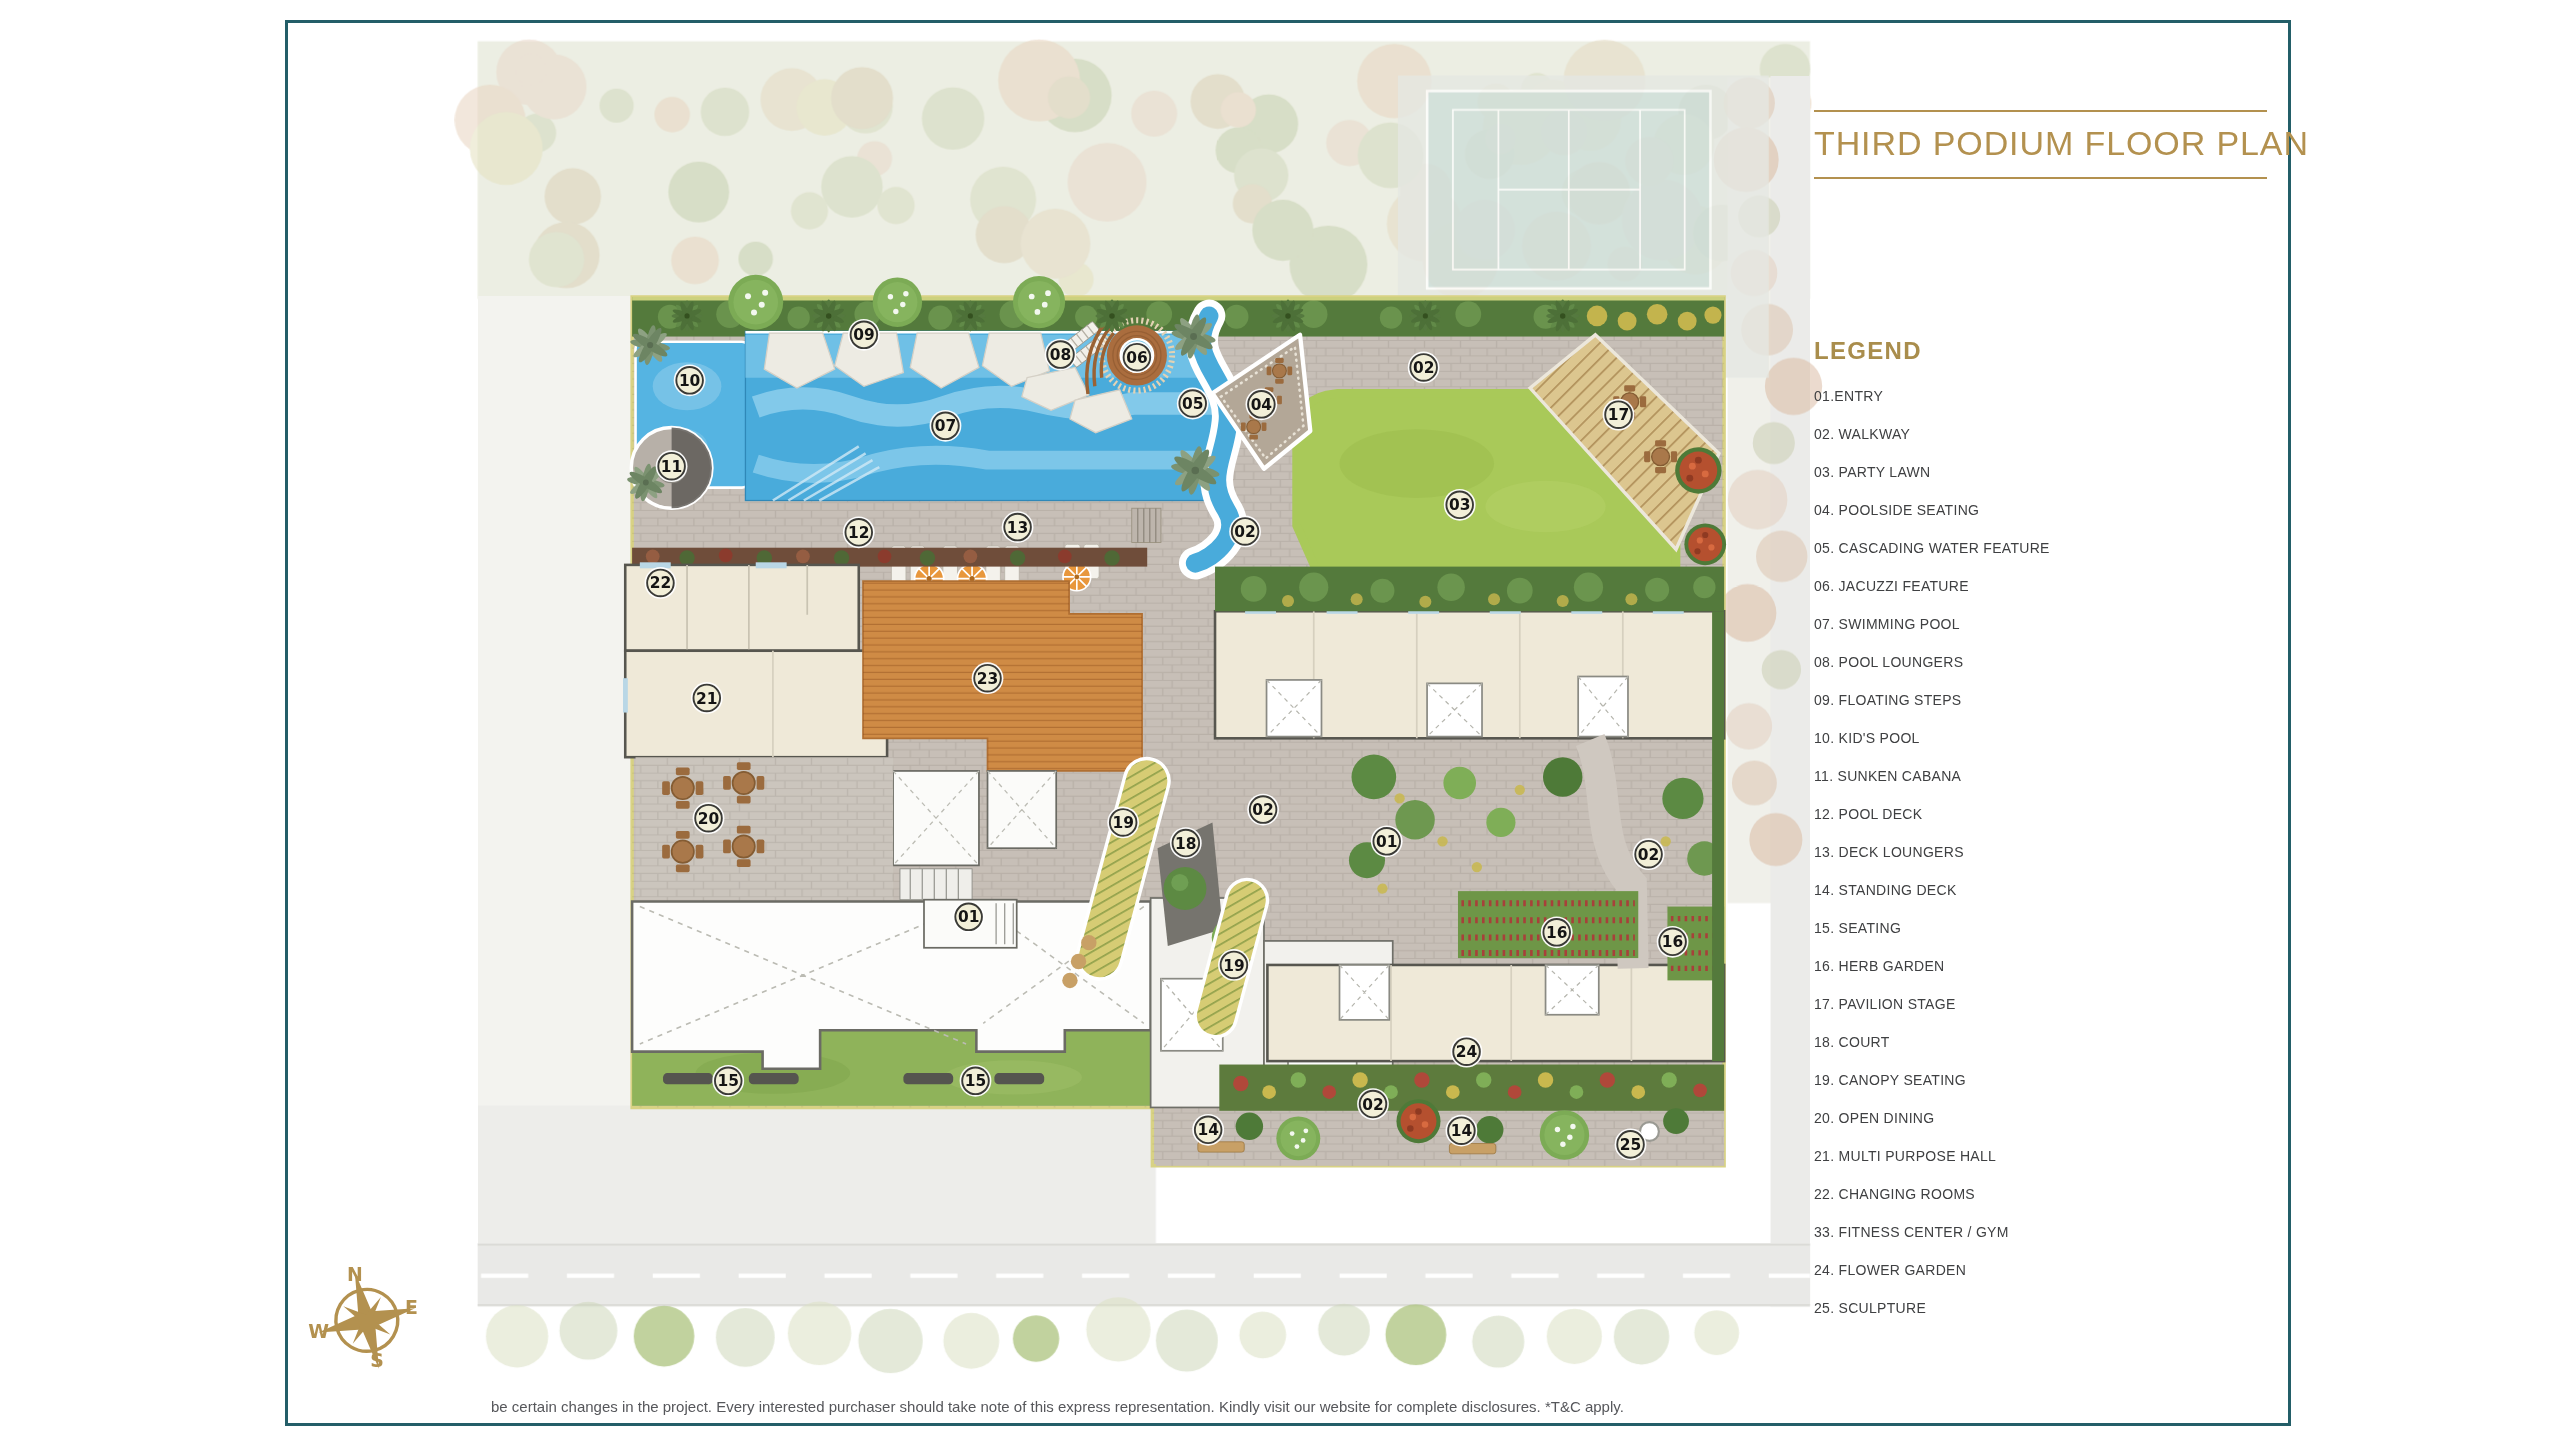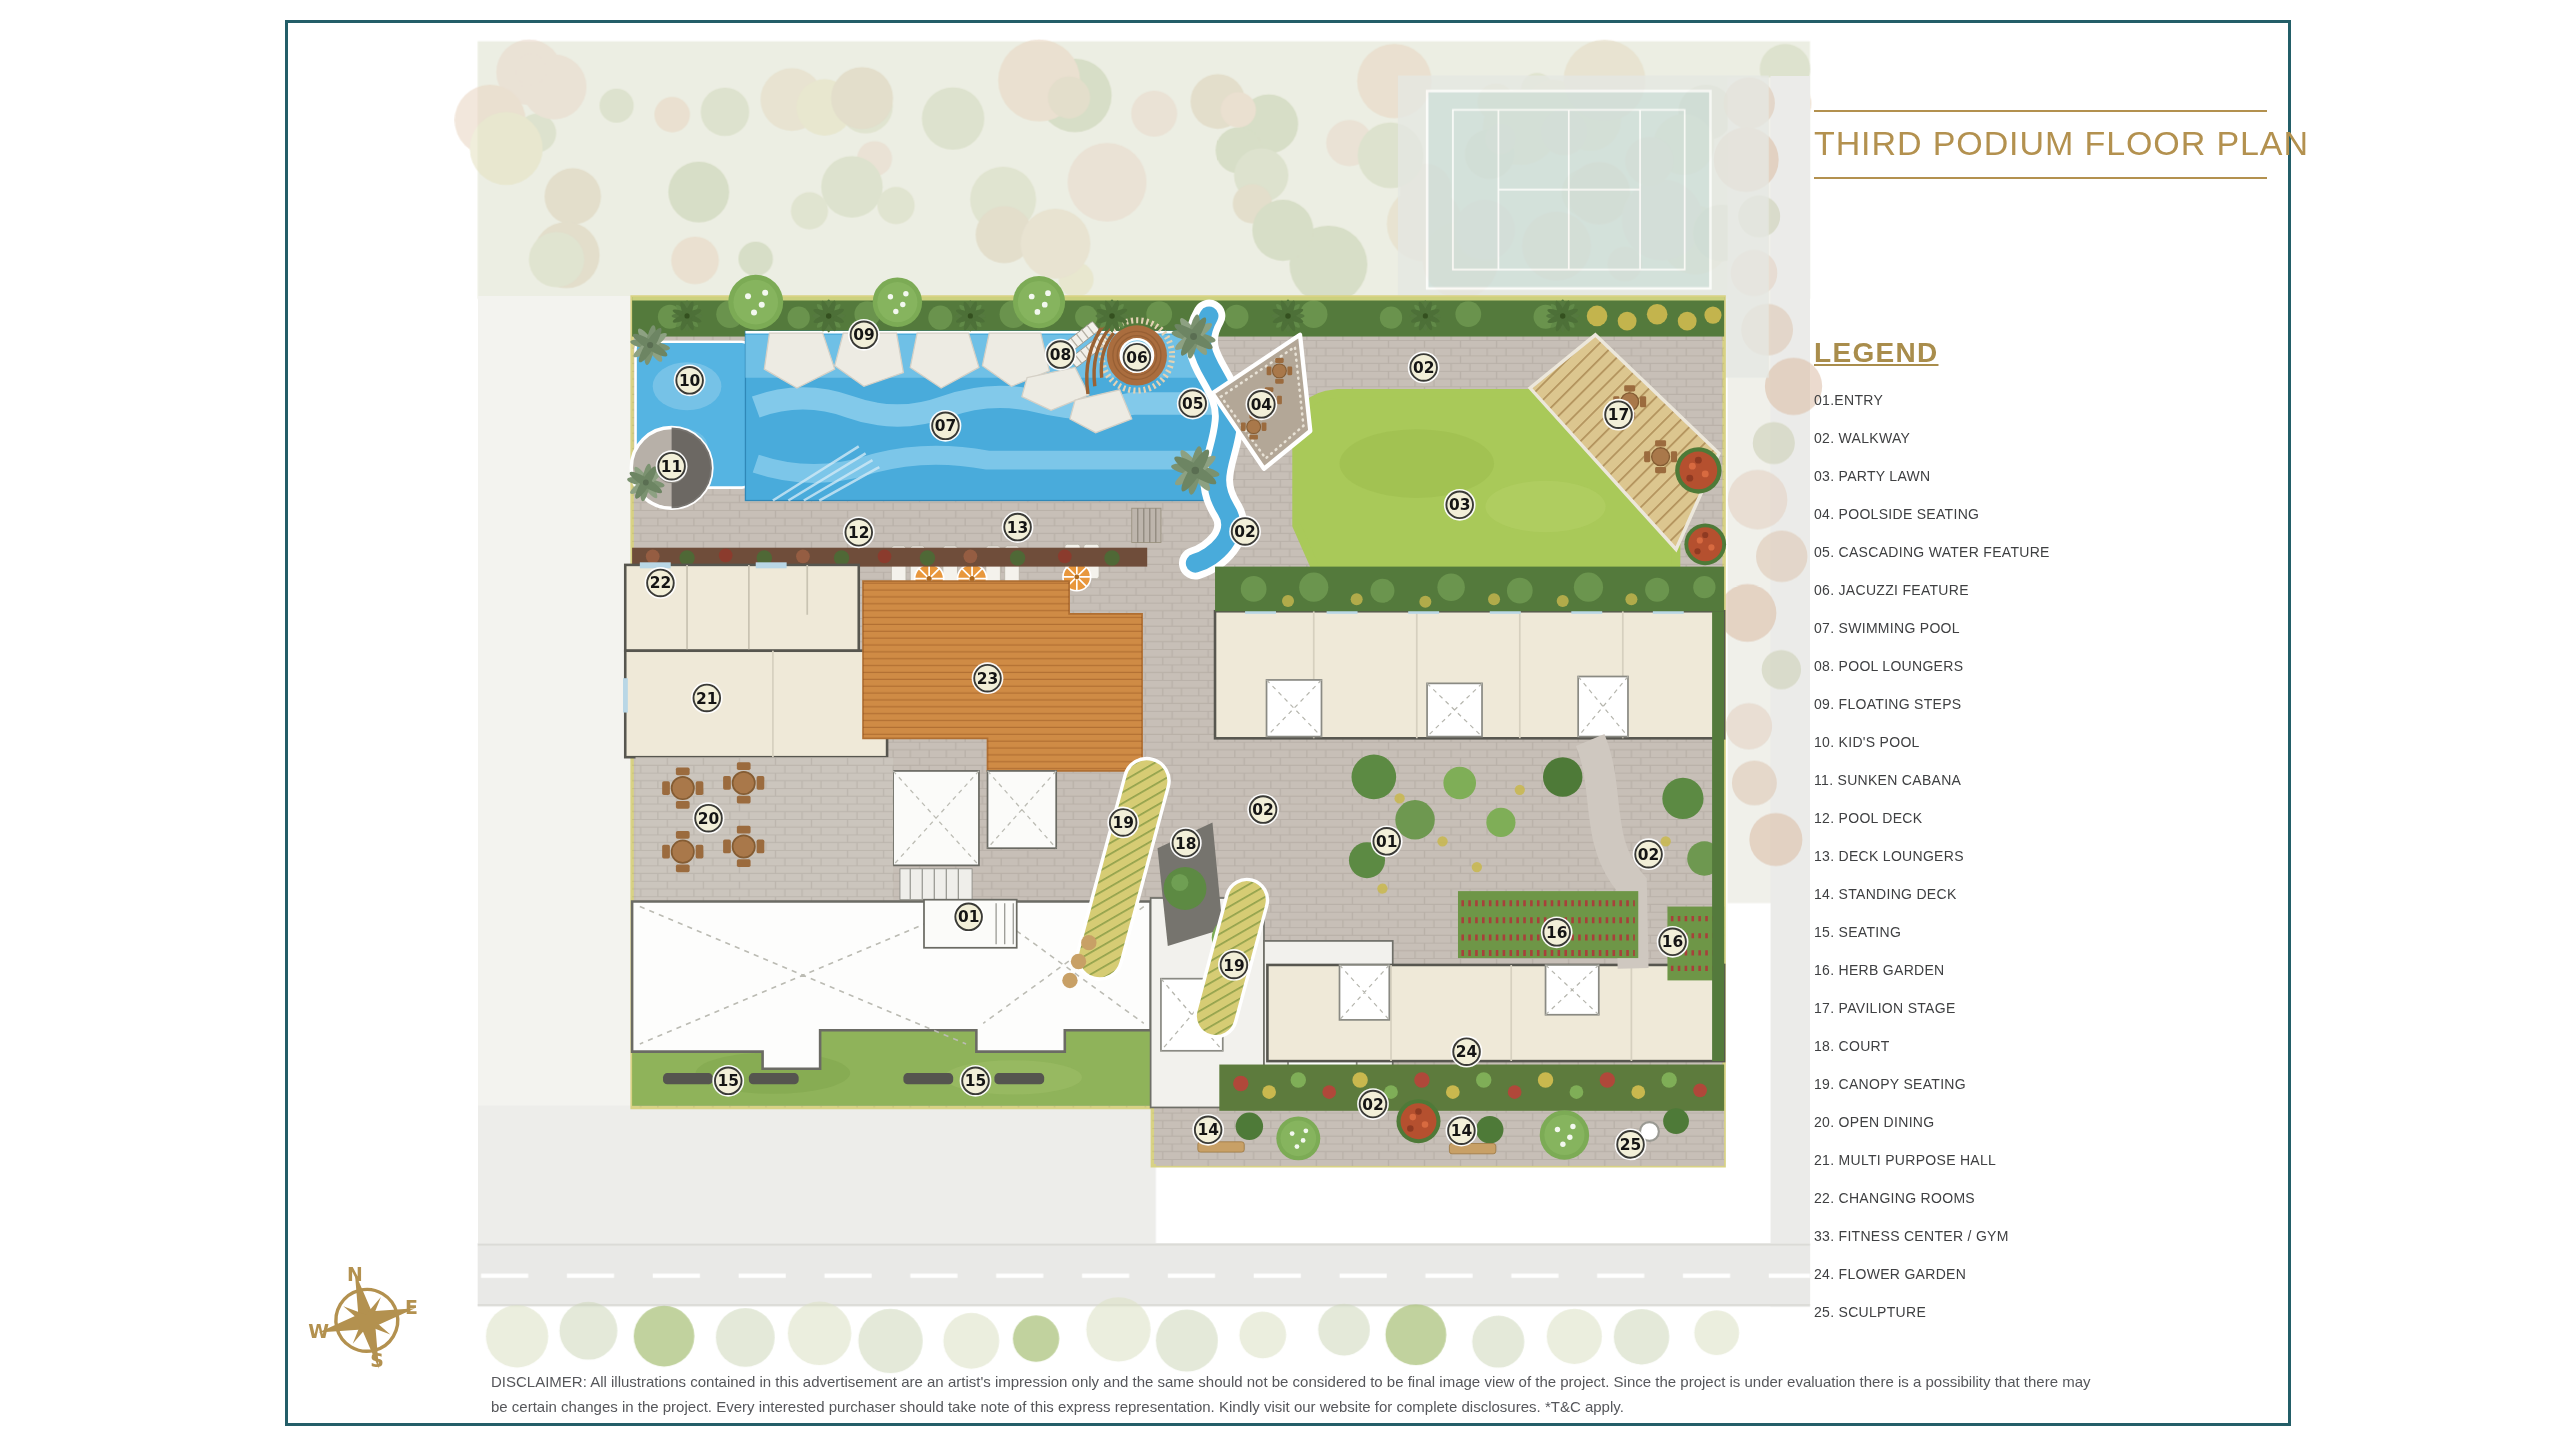--- a/index.html
+++ b/index.html
@@ -5,21 +5,21 @@
   html,body{margin:0;padding:0;background:#ffffff;}
   .page{position:relative;width:2576px;height:1450px;background:#ffffff;overflow:hidden;
         font-family:"Liberation Sans", sans-serif;}
   .frame{position:absolute;left:285px;top:20px;width:2006px;height:1406px;
          border:3.4px solid #235e68;box-sizing:border-box;}
   svg.plan{position:absolute;left:0;top:0;width:2576px;height:1450px;}
   .title-block{position:absolute;left:1814px;top:110px;width:453px;text-align:center;
                border-top:2.6px solid #b3914f;border-bottom:2.6px solid #b3914f;padding:12px 0 13.7px 0;}
   .title-block h1{margin:0;font-size:34px;font-weight:400;color:#b3914f;letter-spacing:0.9px;white-space:nowrap;}
   .legend{position:absolute;left:1814px;top:337px;width:481px;}
-  .legend h2{margin:0 0 12px 0;font-size:28px;font-weight:700;color:#a98d4c;letter-spacing:1.3px;text-decoration:underline;}
+  .legend h2{margin:0 0 12px 0;font-size:24px;font-weight:700;color:#a98d4c;letter-spacing:1.3px;}
   .legend ul{list-style:none;margin:0;padding:0;}
   .legend li{font-size:14px;line-height:38px;color:#3f4042;font-weight:400;letter-spacing:0.3px;white-space:nowrap;}
   .disclaimer{position:absolute;left:491px;top:1369px;width:1657px;font-size:15px;
               line-height:25px;color:#56575b;}
 </style>
 </head>
 <body>
 
 <div class="page">
   <div class="frame"></div>
@@ -779,17 +779,17 @@
         <li>20. OPEN DINING</li>
         <li>21. MULTI PURPOSE HALL</li>
         <li>22. CHANGING ROOMS</li>
         <li>33. FITNESS CENTER / GYM</li>
         <li>24. FLOWER GARDEN</li>
         <li>25. SCULPTURE</li>
       </ul>
   </div>
 
   <div class="disclaimer">
-    <span>DISCLAIMER: All illustrations contained in this advertisement are an artist's impression only and the same should not be considered to be final image view of the project. Since the project is under evaluation there is a possibility that there may</span><br>
+    <br>
     <span>be certain changes in the project. Every interested purchaser should take note of this express representation. Kindly visit our website for complete disclosures. *T&amp;C apply.</span>
   </div>
 </div>
 
 
 </body></html>

